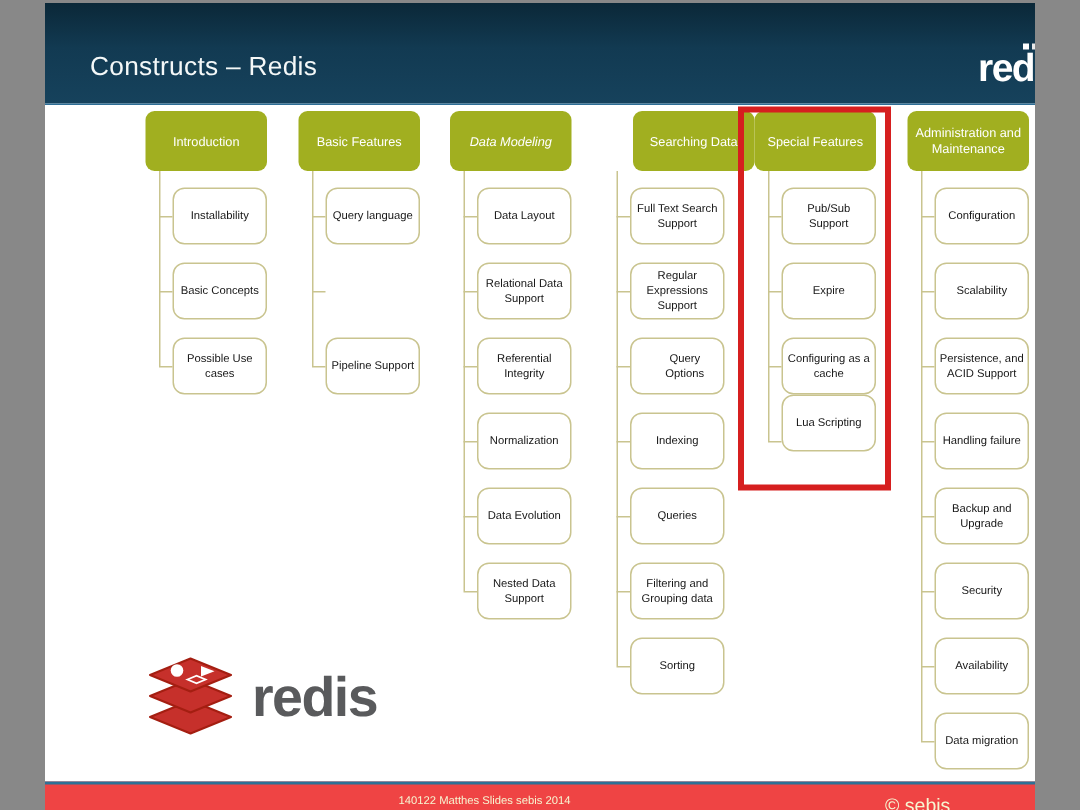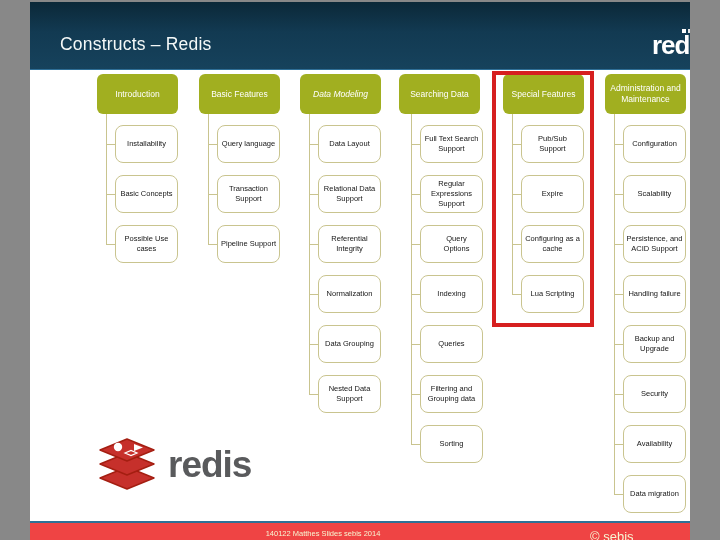--- a/index.html
+++ b/index.html
@@ -60,39 +60,38 @@
       <div class="item" style="left: 85px; top: 123px;">Installability</div>
       <div class="stub" style="left: 76px; top: 192px; width: 9px;"></div>
       <div class="item" style="left: 85px; top: 173px;">Basic Concepts</div>
       <div class="stub" style="left: 76px; top: 242px; width: 9px;"></div>
       <div class="item" style="left: 85px; top: 223px;">Possible Use cases</div>
       <div class="trunk" style="left: 178px; top: 112px; height: 130px;"></div>
       <div class="gbox" style="left: 169px; top: 72px;">Basic Features</div>
       <div class="stub" style="left: 178px; top: 142px; width: 9px;"></div>
       <div class="item" style="left: 187px; top: 123px;">Query language</div>
       <div class="stub" style="left: 178px; top: 192px; width: 9px;"></div>
-      <div class="item" style="left: 187px; top: 173px;">Transaction Support</div>
       <div class="stub" style="left: 178px; top: 242px; width: 9px;"></div>
       <div class="item" style="left: 187px; top: 223px;">Pipeline Support</div>
       <div class="trunk" style="left: 279px; top: 112px; height: 280px;"></div>
       <div class="gbox" style="left: 270px; top: 72px; font-style: italic;">Data Modeling</div>
       <div class="stub" style="left: 279px; top: 142px; width: 9px;"></div>
       <div class="item" style="left: 288px; top: 123px;">Data Layout</div>
       <div class="stub" style="left: 279px; top: 192px; width: 9px;"></div>
       <div class="item" style="left: 288px; top: 173px;">Relational Data Support</div>
       <div class="stub" style="left: 279px; top: 242px; width: 9px;"></div>
       <div class="item" style="left: 288px; top: 223px;">Referential Integrity</div>
       <div class="stub" style="left: 279px; top: 292px; width: 9px;"></div>
       <div class="item" style="left: 288px; top: 273px;">Normalization</div>
       <div class="stub" style="left: 279px; top: 342px; width: 9px;"></div>
-      <div class="item" style="left: 288px; top: 323px;">Data Grouping</div>
+      <div class="item" style="left: 288px; top: 323px;">Data Evolution</div>
       <div class="stub" style="left: 279px; top: 392px; width: 9px;"></div>
       <div class="item" style="left: 288px; top: 373px;">Nested Data Support</div>
       <div class="trunk" style="left: 381px; top: 112px; height: 330px;"></div>
-      <div class="gbox" style="left: 369px; top: 72px;">Searching Data</div>
+      <div class="gbox" style="left: 392px; top: 72px;">Searching Data</div>
       <div class="stub" style="left: 381px; top: 142px; width: 9px;"></div>
       <div class="item" style="left: 390px; top: 123px;">Full Text Search Support</div>
       <div class="stub" style="left: 381px; top: 192px; width: 9px;"></div>
       <div class="item" style="left: 390px; top: 173px;">Regular Expressions Support</div>
       <div class="stub" style="left: 381px; top: 242px; width: 9px;"></div>
       <div class="item" style="left: 390px; top: 223px; padding-left: 12px;">Query Options</div>
       <div class="stub" style="left: 381px; top: 292px; width: 9px;"></div>
       <div class="item" style="left: 390px; top: 273px;">Indexing</div>
       <div class="stub" style="left: 381px; top: 342px; width: 9px;"></div>
       <div class="item" style="left: 390px; top: 323px;">Queries</div>
@@ -102,21 +101,21 @@
       <div class="item" style="left: 390px; top: 423px;">Sorting</div>
       <div class="trunk" style="left: 482px; top: 112px; height: 180px;"></div>
       <div class="gbox" style="left: 473px; top: 72px;">Special Features</div>
       <div class="stub" style="left: 482px; top: 142px; width: 9px;"></div>
       <div class="item" style="left: 491px; top: 123px;">Pub/Sub Support</div>
       <div class="stub" style="left: 482px; top: 192px; width: 9px;"></div>
       <div class="item" style="left: 491px; top: 173px;">Expire</div>
       <div class="stub" style="left: 482px; top: 242px; width: 9px;"></div>
       <div class="item" style="left: 491px; top: 223px;">Configuring as a cache</div>
       <div class="stub" style="left: 482px; top: 292px; width: 9px;"></div>
-      <div class="item" style="left: 491px; top: 273px;">Lua Scripting</div>
+      <div class="item" style="left: 491px; top: 261px;">Lua Scripting</div>
       <div class="hl-rect" style="left: 462px; top: 69px; width: 102px; height: 256px;"></div>
       <div class="trunk" style="left: 584px; top: 112px; height: 380px;"></div>
       <div class="gbox" style="left: 575px; top: 72px;">Administration and Maintenance</div>
       <div class="stub" style="left: 584px; top: 142px; width: 9px;"></div>
       <div class="item" style="left: 593px; top: 123px;">Configuration</div>
       <div class="stub" style="left: 584px; top: 192px; width: 9px;"></div>
       <div class="item" style="left: 593px; top: 173px;">Scalability</div>
       <div class="stub" style="left: 584px; top: 242px; width: 9px;"></div>
       <div class="item" style="left: 593px; top: 223px;">Persistence, and ACID Support</div>
       <div class="stub" style="left: 584px; top: 292px; width: 9px;"></div>

